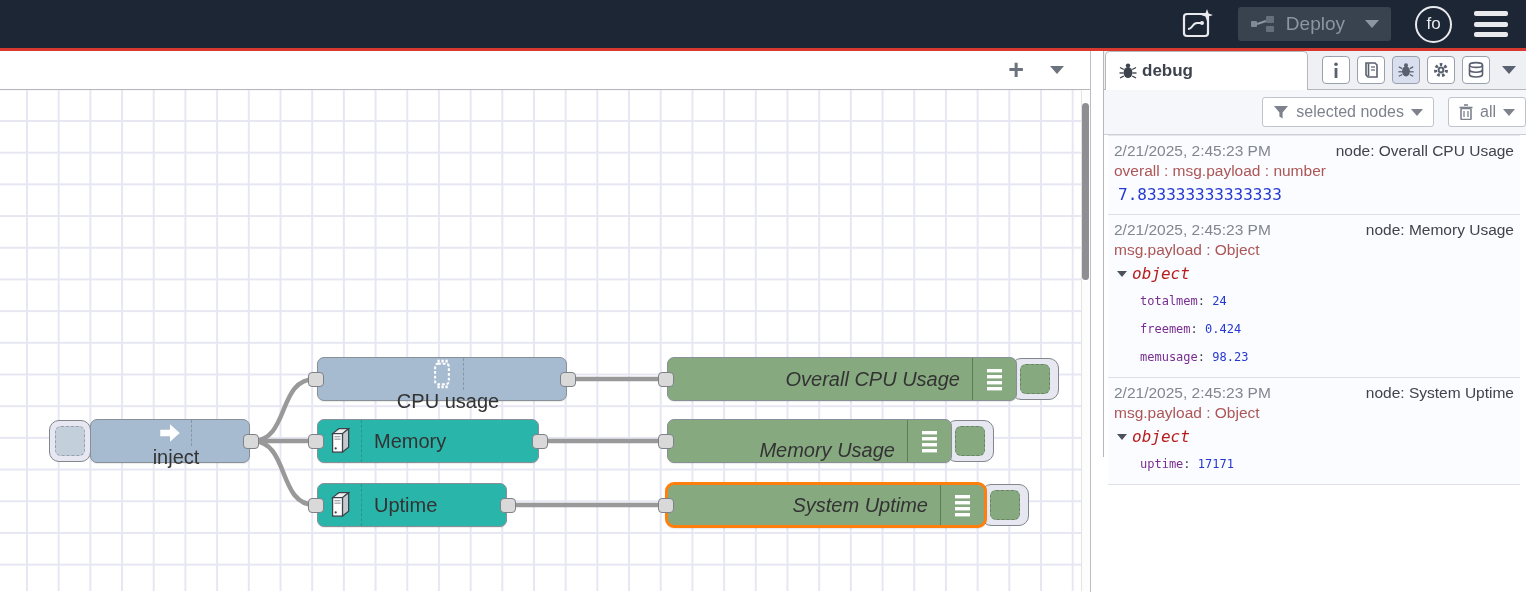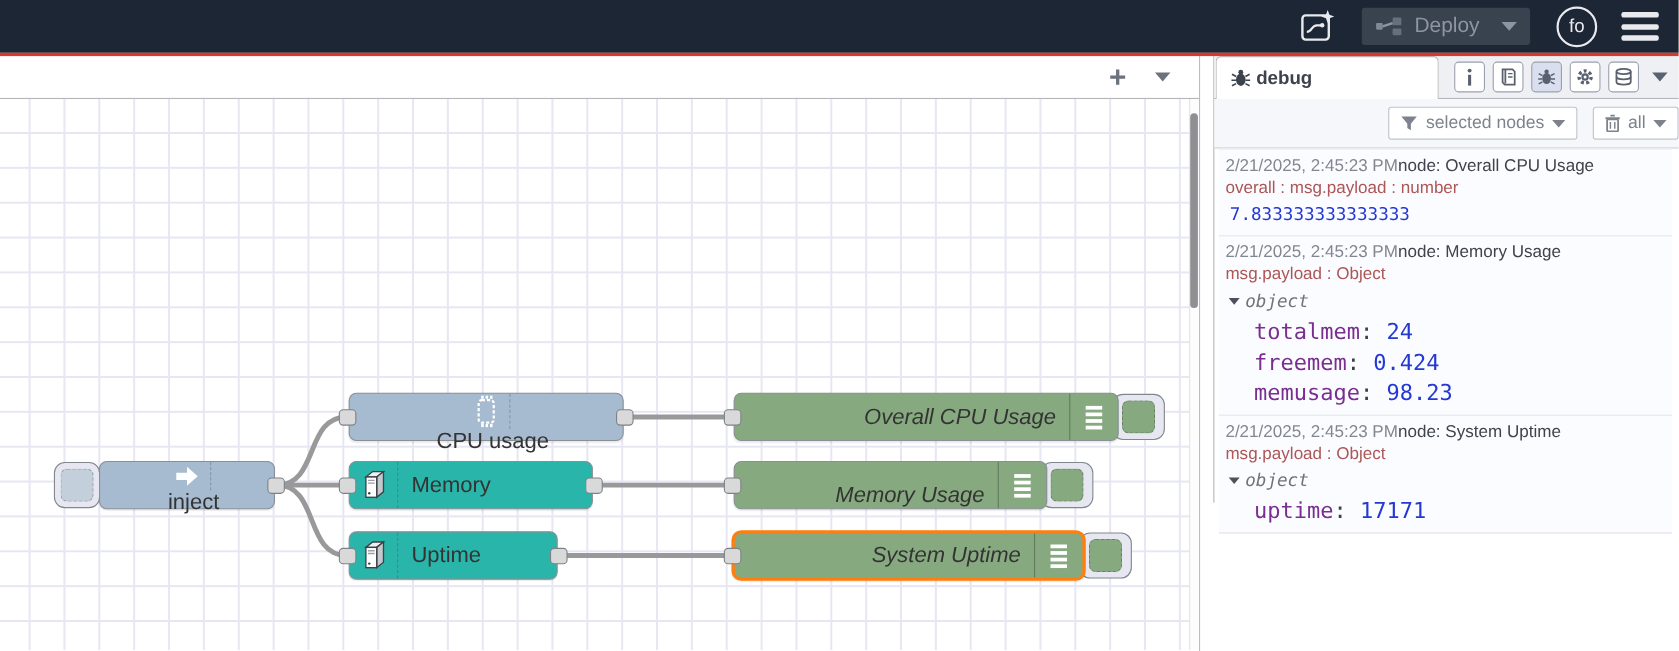--- a/index.html
+++ b/index.html
@@ -59,29 +59,29 @@
   .sb-iconbtn.active { background:#d9dfef; }
   .sb-caret { position:absolute; right:10px; top:15px; width:0; height:0; border-left:7px solid transparent; border-right:7px solid transparent; border-top:8px solid #5a6170; cursor:pointer; }
 
   .sb-filterrow { height:45px; background:#f6f7fb; border-bottom:1px solid #cfd0d6; display:flex; align-items:center; justify-content:flex-end; gap:14px; }
   .filter-btn { height:30px; background:#fff; border:1px solid #bfc3cc; border-radius:3px; color:#7d828c; font-size:16px; display:flex; align-items:center; gap:7px; padding:0 10px; cursor:pointer; }
   .filter-btn .fcaret { width:0; height:0; border-left:6px solid transparent; border-right:6px solid transparent; border-top:7px solid #7d828c; }
 
   .msg-list { padding:0 6px 0 4px; }
   .msg { background:#fbfcff; border-bottom:1px solid #dfe0e8; padding:4px 6px 6px 6px; }
   .msg:first-child { border-top:1px solid #e6e7ee; }
-  .msg-meta { display:flex; font-size:15.5px; line-height:21px; color:#82868f; }
+  .msg-meta { display:flex; justify-content:space-between; font-size:15.5px; line-height:21px; color:#82868f; }
   .msg-meta .mnode { color:#3f434b; }
   .msg-prop { font-size:15.5px; line-height:20px; color:#ac5656; }
   .mono { font-family:"DejaVu Sans Mono", monospace; }
   .msg-value { font-size:16px; line-height:27px; color:#2438d2; padding-left:4px; }
   .obj-row { display:flex; align-items:center; gap:5px; line-height:27px; padding-left:3px; }
   .obj-caret { width:0; height:0; border-left:5px solid transparent; border-right:5px solid transparent; border-top:6px solid #4d525a; }
-  .obj-word { font-size:16px; font-style:italic; color:#737373; }
-  .kv-row { line-height:28px; padding-left:26px; font-size:20px; }
+  .obj-word { font-size:16px; font-style:italic; color:#b91c1c; }
+  .kv-row { line-height:28px; padding-left:26px; font-size:12px; }
   .kv-key { color:#792e90; }
   .kv-colon { color:#3c4046; }
   .kv-val { color:#2438d2; }
 </style>
 </head>
 <body>
 
 <div class="header">
   <div class="hdr-icon">
     <svg width="34" height="32" viewBox="0 0 34 32">

